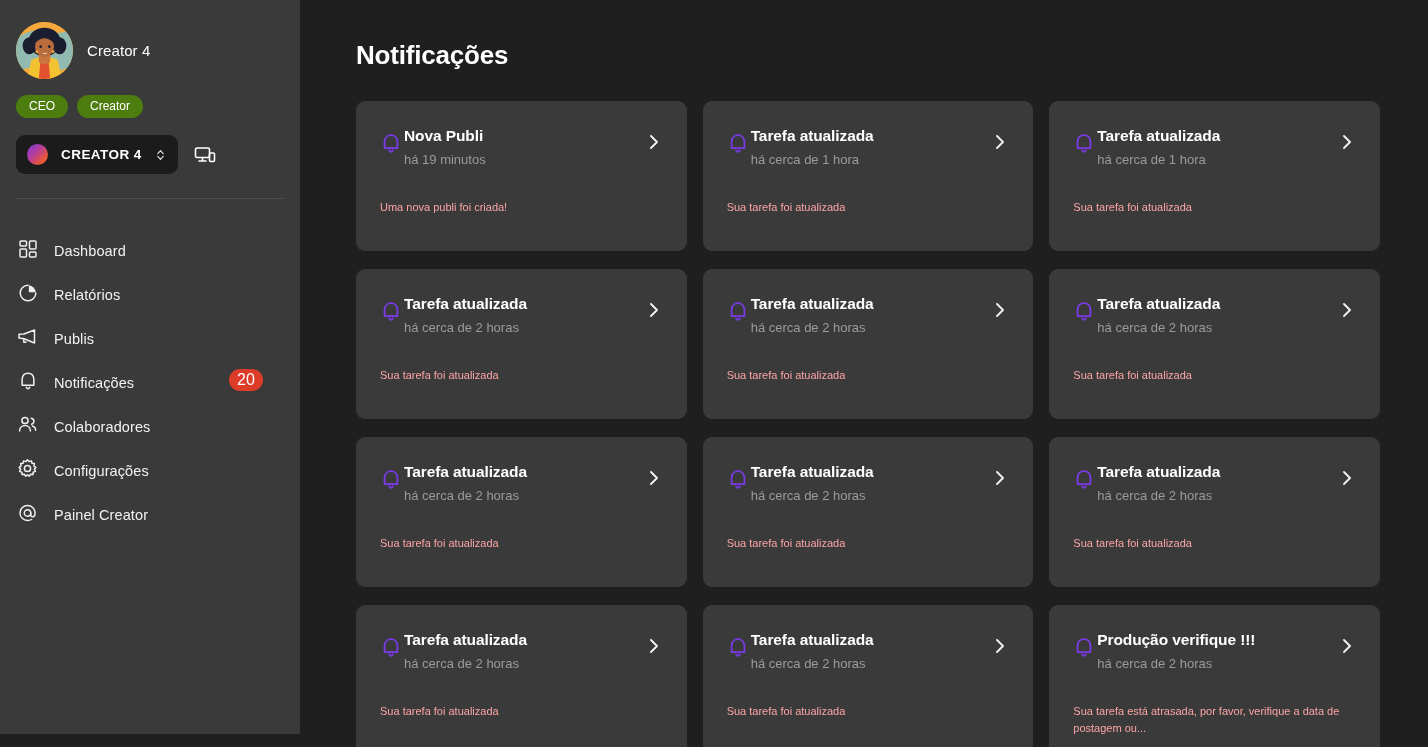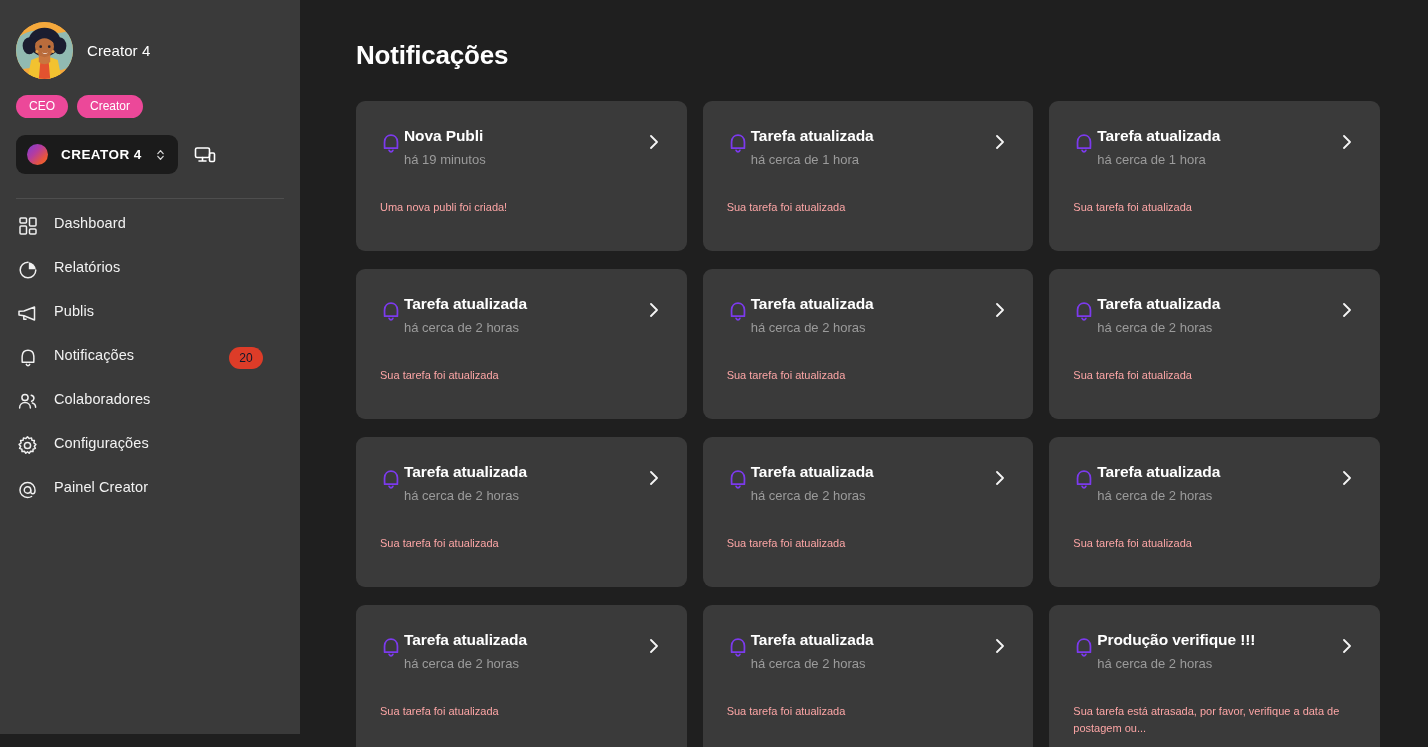--- a/index.html
+++ b/index.html
@@ -56,21 +56,21 @@
     letter-spacing: .1px;
   }
 
   .chips {
     display: flex;
     gap: 9px;
     padding: 16px 0 0 16px;
   }
 
   .chip {
-    background: #ec4899;
+    background: #4d7c0f;
     color: #ffffff;
     font-size: 12px;
     border-radius: 14px;
     padding: 5px 13px;
     line-height: 1.1;
     white-space: nowrap;
   }
 
   .selector-row {
     display: flex;
@@ -122,21 +122,21 @@
   }
 
   .nav {
     display: flex;
     flex-direction: column;
     padding: 16px 0 0 0;
   }
 
   .nav-item {
     display: flex;
-    align-items: flex-start;
+    align-items: flex-end;
     gap: 16px;
     height: 44px;
     padding: 0 16px 0 17px;
     cursor: pointer;
     position: relative;
   }
 
   .nav-icon {
     width: 21px; height: 21px;
     flex-shrink: 0;
@@ -147,22 +147,22 @@
     font-size: 14.5px;
     color: #f2f2f2;
     font-weight: 400;
     letter-spacing: .1px;
     flex: 1;
     white-space: nowrap;
   }
 
   .nav-badge {
     background: #dd3c28;
-    color: #0f172a;
-    font-size: 12px;
+    color: #ffffff;
+    font-size: 16px;
     border-radius: 11px;
     min-width: 34px;
     height: 22px;
     display: flex;
     align-items: center;
     justify-content: center;
     padding: 0 7px;
     margin-right: 21px;
   }
 

